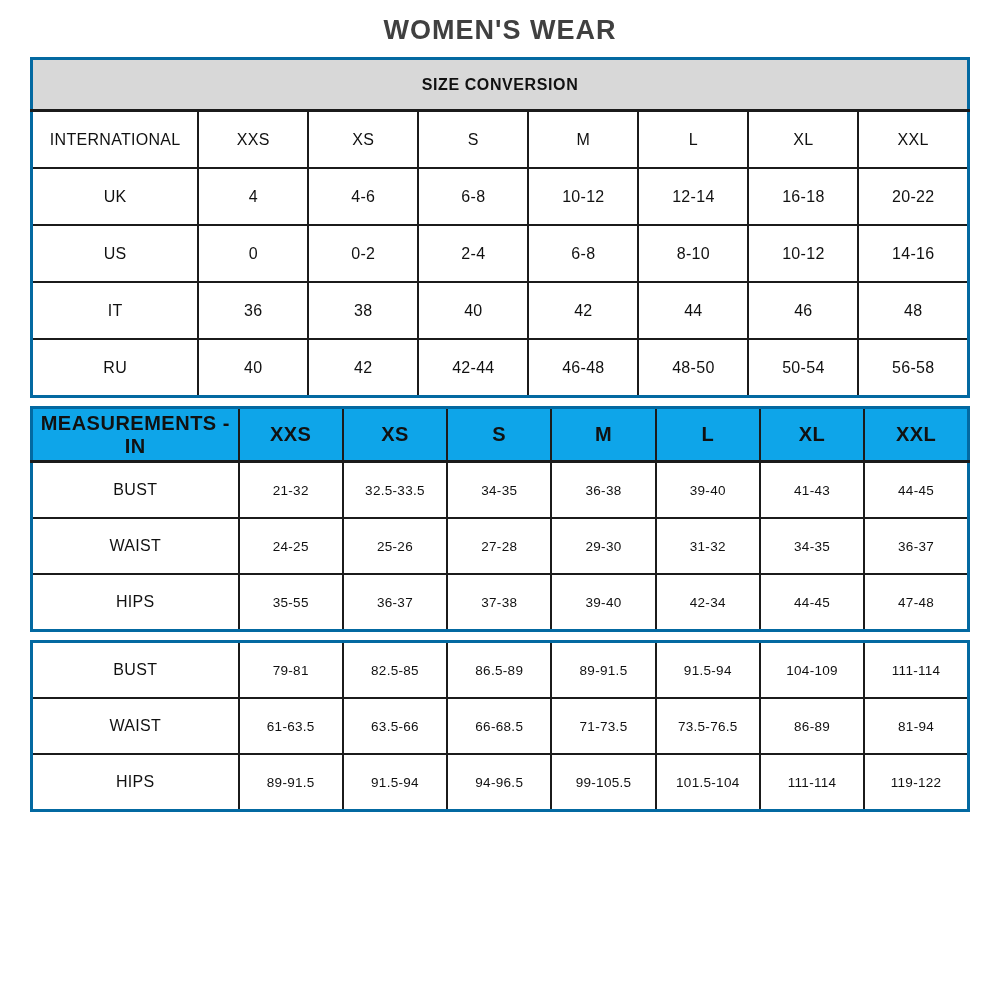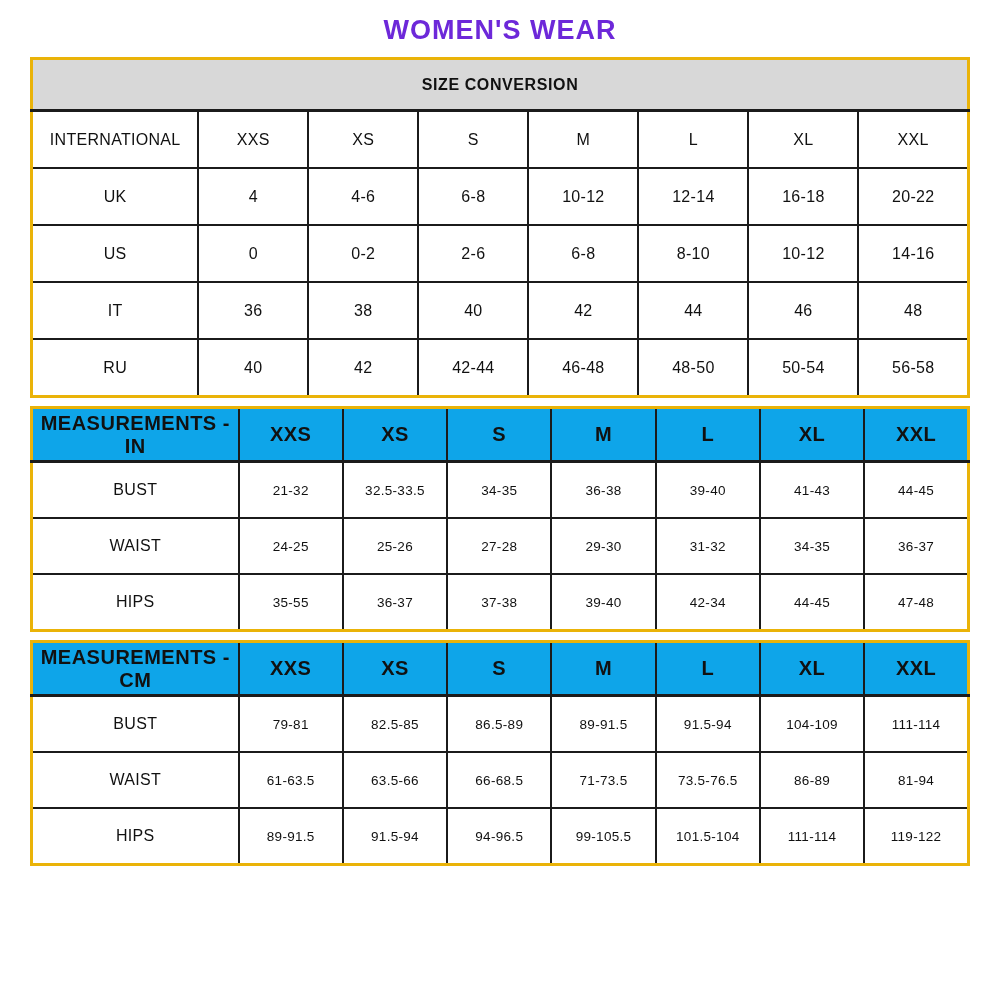--- a/index.html
+++ b/index.html
@@ -15,28 +15,28 @@
   .page {
     width: 940px;
     margin: 0 auto;
   }
   h1.title {
     margin: 12px 0 9px 0;
     text-align: center;
     font-size: 27px;
     font-weight: 700;
     letter-spacing: 1px;
-    color: #6d28d9;
+    color: #404040;
     line-height: 36px;
   }
   table.tbl {
     width: 100%;
     border-collapse: collapse;
     table-layout: fixed;
-    border: 3px solid #eab308;
+    border: 3px solid #0369a1;
   }
   table.tbl th, table.tbl td {
     border: 2px solid #1b1b1b;
     text-align: center;
     vertical-align: middle;
     padding: 0 4px;
     font-weight: normal;
     letter-spacing: 0.3px;
   }
   
@@ -113,21 +113,21 @@
           <td>6-8</td>
           <td>10-12</td>
           <td>12-14</td>
           <td>16-18</td>
           <td>20-22</td>
         </tr>
         <tr>
           <th class="lbl">US</th>
           <td>0</td>
           <td>0-2</td>
-          <td>2-6</td>
+          <td>2-4</td>
           <td>6-8</td>
           <td>8-10</td>
           <td>10-12</td>
           <td>14-16</td>
         </tr>
         <tr>
           <th class="lbl">IT</th>
           <td>36</td>
           <td>38</td>
           <td>40</td>
@@ -209,30 +209,20 @@
       <col style="width:22.1%">
       <col style="width:11.1286%">
         <col style="width:11.1286%">
         <col style="width:11.1286%">
       <col style="width:11.1286%">
         <col style="width:11.1286%">
         <col style="width:11.1286%">
       <col style="width:11.1286%">
     </colgroup>
     <tbody>
-        <tr class="hdr-row">
-          <th class="lbl">MEASUREMENTS - CM</th>
-          <th class="">XXS</th>
-          <th class="">XS</th>
-          <th class="">S</th>
-          <th class="">M</th>
-          <th class="">L</th>
-          <th class="">XL</th>
-          <th class="">XXL</th>
-        </tr>
         <tr>
           <th class="lbl">BUST</th>
           <td>79-81</td>
           <td>82.5-85</td>
           <td>86.5-89</td>
           <td>89-91.5</td>
           <td>91.5-94</td>
           <td>104-109</td>
           <td>111-114</td>
         </tr>

